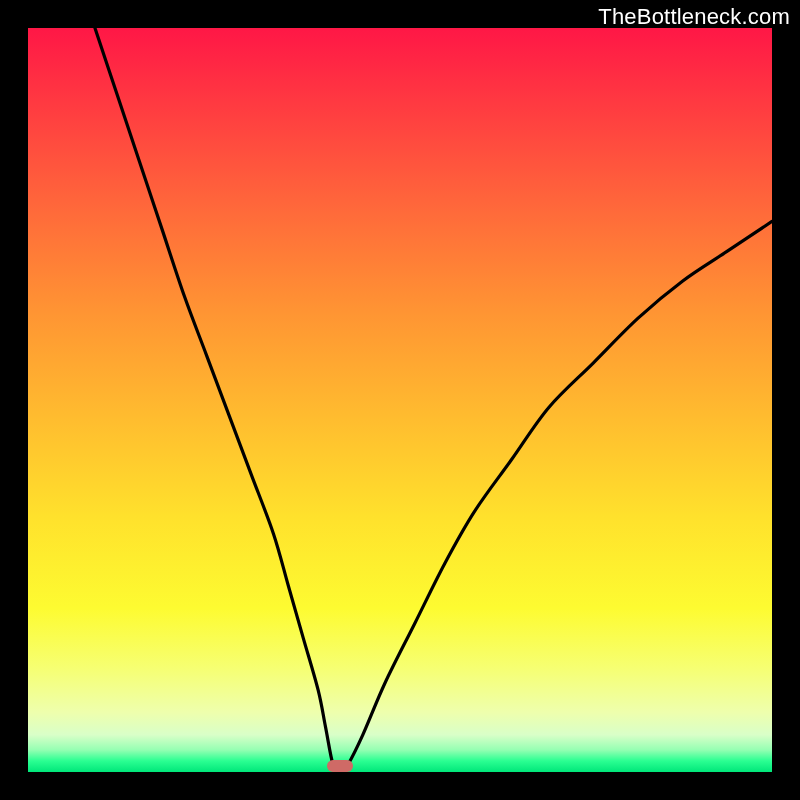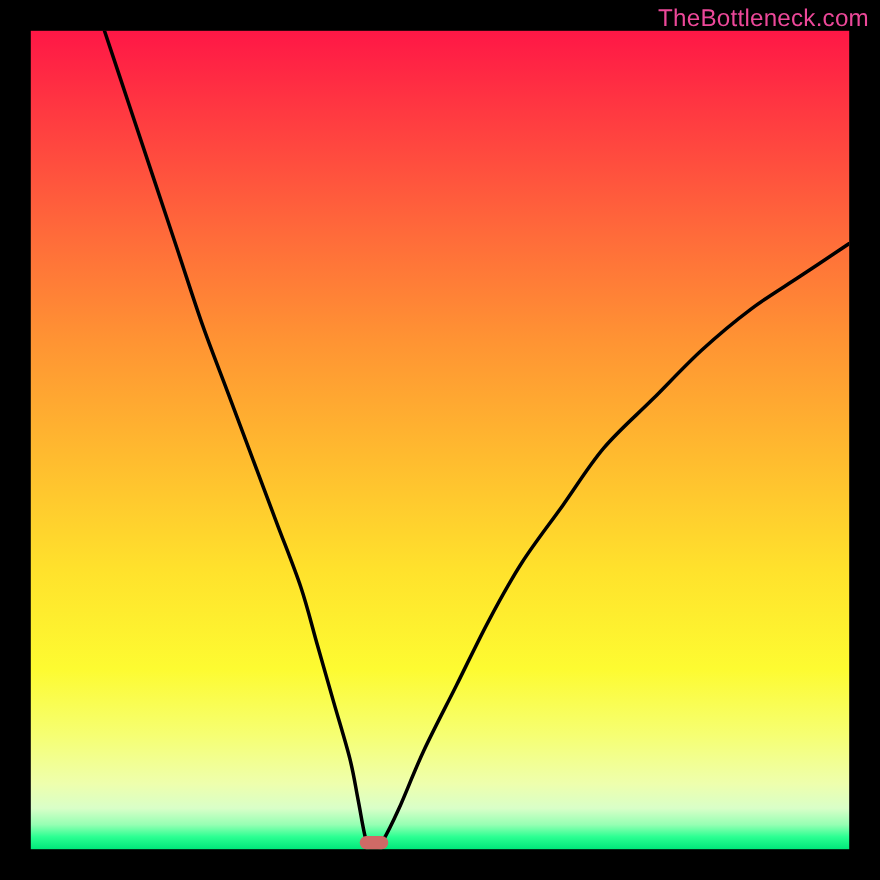--- a/index.html
+++ b/index.html
@@ -52,21 +52,21 @@
     border-radius: 6px;
     background: #cf6a66;
     left: 50%;
     transform: translate(-50%, 0);
     bottom: 0px;
   }
   .watermark {
     position: absolute;
     top: 4px;
     right: 10px;
-    color: #ec4899;
+    color: #ffffff;
     font-size: 22px;
     font-weight: 500;
     letter-spacing: 0.2px;
   }
 </style>
 </head>
 <body>
 
 <div class="frame">
 

